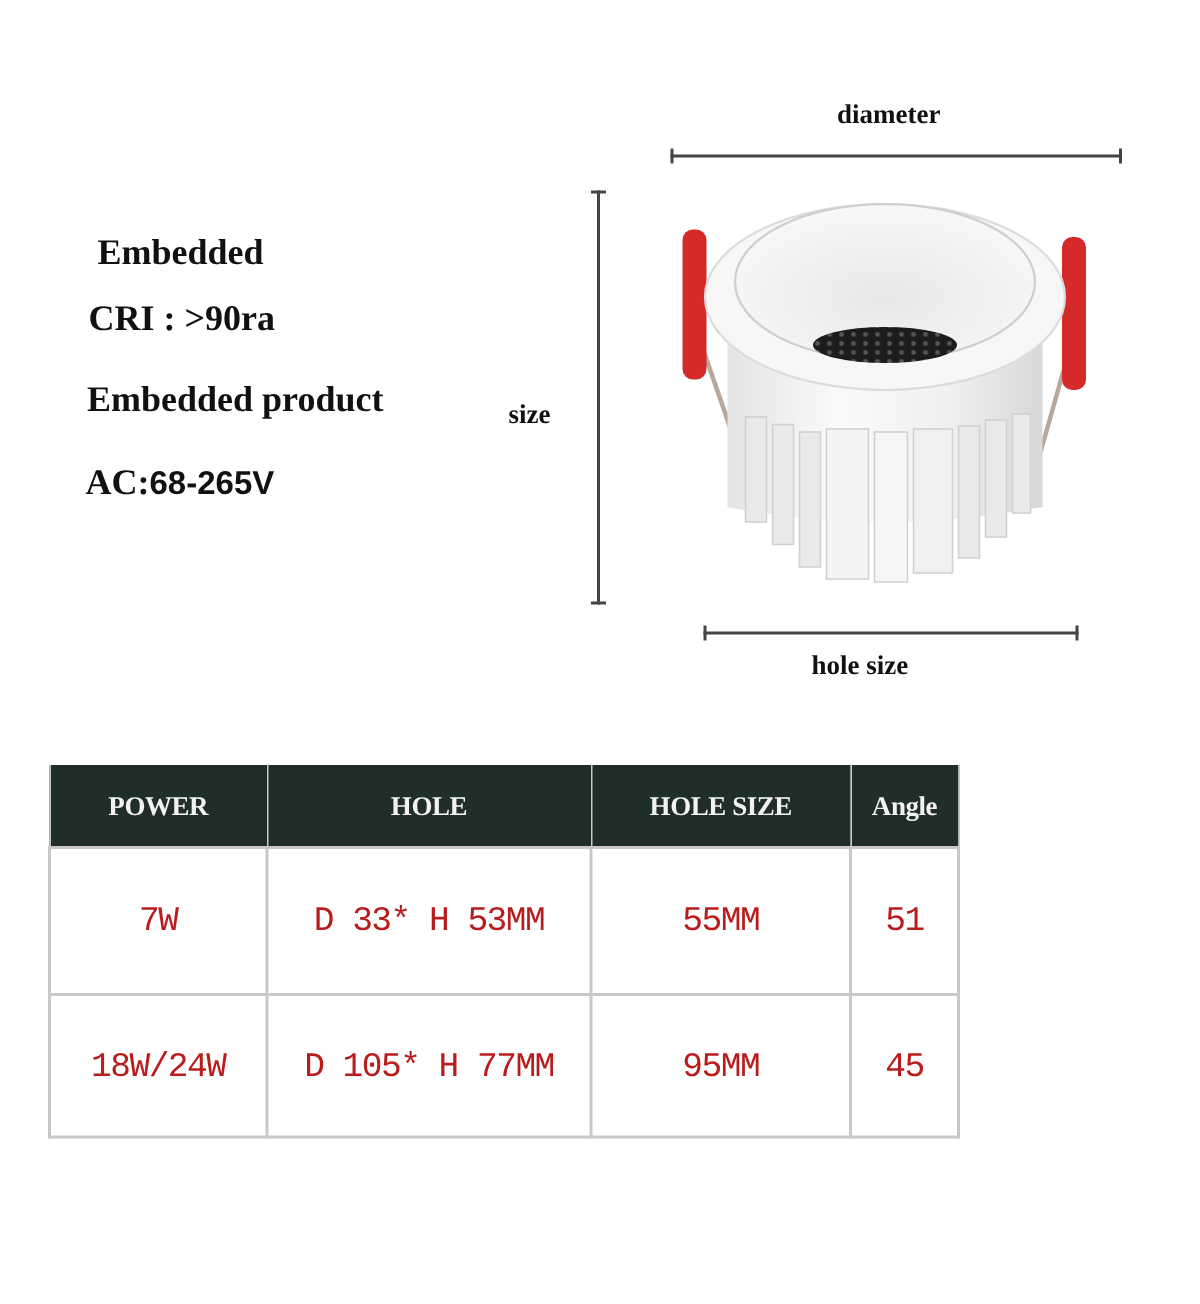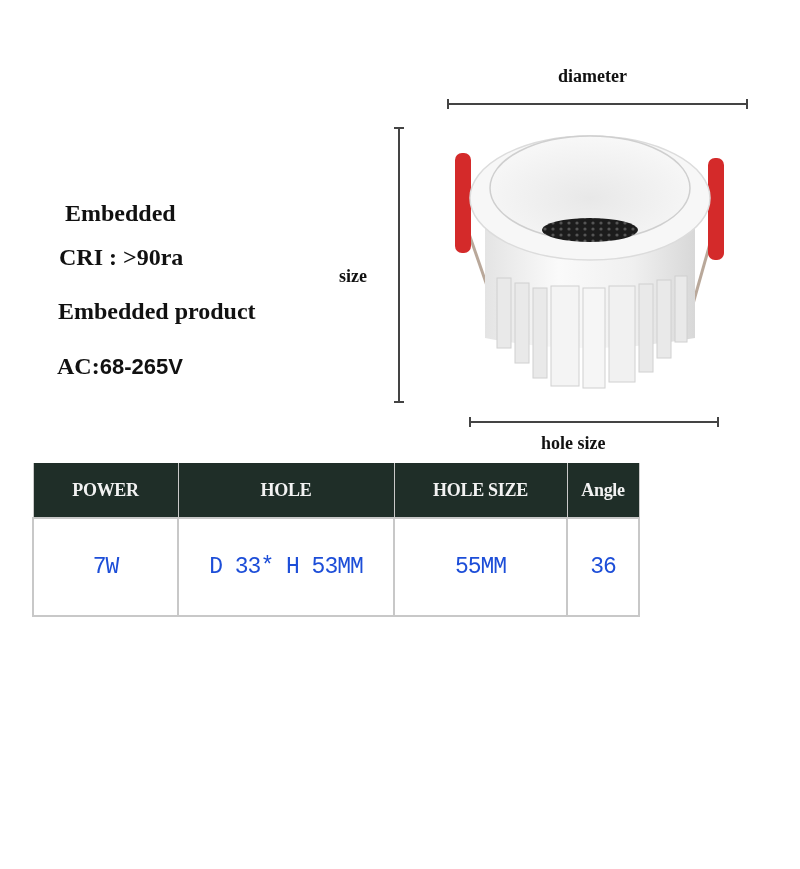--- a/index.html
+++ b/index.html
@@ -1,28 +1,28 @@
 <!DOCTYPE html>
 <html><head>
 <meta charset="utf-8">
 <style>
   html, body { margin:0; padding:0; background:#ffffff; }
   body { width:800px; height:869px; position:relative; overflow:hidden; font-family:"Liberation Serif", serif; color:#111; }
   .abs { position:absolute; }
-  .spec { font-weight:bold; font-size:24px; color:#111; white-space:nowrap;margin-top:44px; }
+  .spec { font-weight:bold; font-size:24px; color:#111; white-space:nowrap; }
   .dimlabel { font-weight:bold; font-size:18px; color:#111; white-space:nowrap; }
   .hline { position:absolute; height:2px; background:#444; }
   .hline::before, .hline::after { content:""; position:absolute; top:-4px; width:2px; height:10px; background:#444; }
   .hline::before { left:0; } .hline::after { right:0; }
   .vline { position:absolute; width:2px; background:#444; }
   .vline::before, .vline::after { content:""; position:absolute; left:-4px; width:10px; height:2px; background:#444; }
   .vline::before { top:0; } .vline::after { bottom:0; }
-  table.spec-table { position:absolute; left:32px; top:463px; width:608px; border-collapse:collapse; }
+  table.spec-table { position:absolute; left:32px; top:510px; width:608px; border-collapse:collapse; }
   .spec-table th { background:#1f2e28; color:#f2f2f2; font-weight:bold; font-size:18px; height:54px; border-left:1px solid #c9c9c9; border-right:1px solid #c9c9c9; padding:0; font-family:"Liberation Serif", serif; letter-spacing:-0.3px; }
-  .spec-table td { border:2px solid #c8c8c8; text-align:center; font-size:23px; font-family:"Liberation Mono", monospace; color:#1d4ed8; padding:0; letter-spacing:-1px; }
+  .spec-table td { border:2px solid #c8c8c8; text-align:center; font-size:23px; font-family:"Liberation Mono", monospace; color:#b91c1c; padding:0; letter-spacing:-1px; }
   .spec-table tr.r1 td { height:96px; }
   .spec-table tr.r2 td { height:96px; }
   .spec-table tr.r3 td { height:93px; }
 </style>
 </head>
 <body>
 
 <div class="abs spec" style="left:65px; top:156px;">Embedded</div>
 <div class="abs spec" style="left:59px; top:200px;">CRI : &gt;90ra</div>
 <div class="abs spec" style="left:58px; top:254px;">Embedded product</div>
@@ -95,16 +95,22 @@
       <th style="width:215px;">HOLE</th>
       <th style="width:172px;">HOLE SIZE</th>
       <th>Angle</th>
     </tr>
   </thead>
   <tbody>
     <tr class="r1">
       <td>7W</td>
       <td>D 33* H 53MM</td>
       <td>55MM</td>
-      <td>36</td>
+      <td>51</td>
+    </tr>
+    <tr class="r3">
+      <td>18W/24W</td>
+      <td>D 105* H 77MM</td>
+      <td>95MM</td>
+      <td>45</td>
     </tr>
   </tbody>
 </table>
 
 </body></html>

